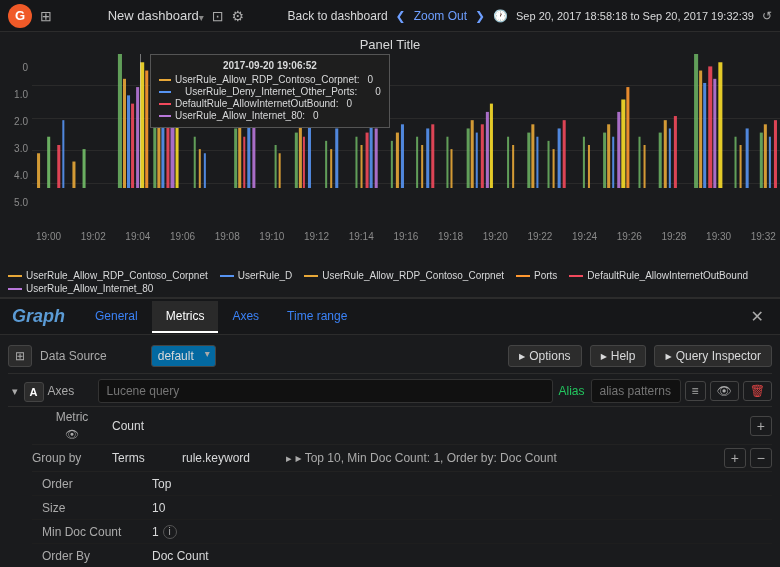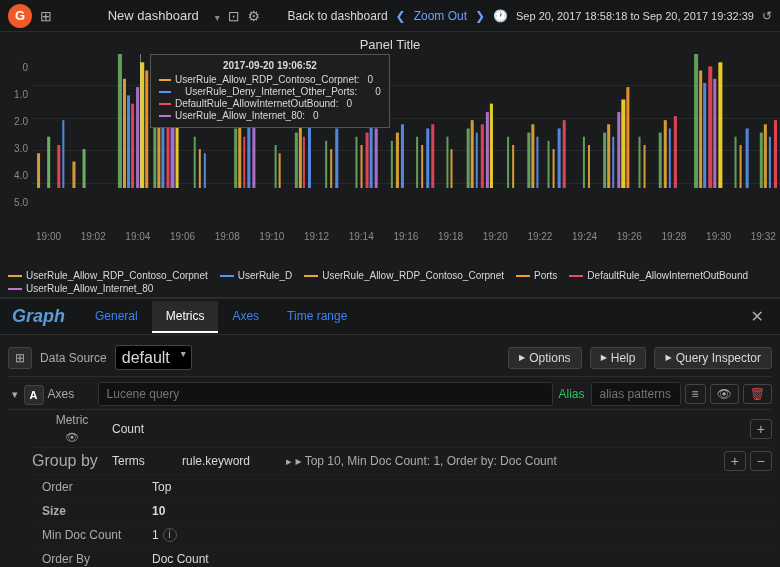--- a/index.html
+++ b/index.html
@@ -43,21 +43,21 @@
     }
     .tab-btn.active { color: #fff; border-bottom: 2px solid #fff; background: #2a2a2a; }
     .tab-spacer { flex: 1; }
     .close-btn { background: none; border: none; color: #aaa; cursor: pointer; font-size: 16px; padding: 4px 8px; }
 
     
     #query-editor { padding: 6px 8px; }
     #datasource-row { display: flex; align-items: center; gap: 8px; padding: 4px 0 6px 0; border-bottom: 1px solid #2c2c2c; }
     .ds-icon { background: #2c2c2c; border: 1px solid #444; border-radius: 3px; padding: 3px 6px; color: #aaa; font-size: 12px; cursor: pointer; }
     .ds-label { color: #aaa; font-size: 12px; }
-    .ds-select { background: #000000; border: 1px solid #444; color: #d8d9da; padding: 3px 20px 3px 6px; border-radius: 3px; font-size: 16px; cursor: pointer; appearance: none; position: relative; }
+    .ds-select { background: #0369a1; border: 1px solid #444; color: #d8d9da; padding: 3px 20px 3px 6px; border-radius: 3px; font-size: 12px; cursor: pointer; appearance: none; position: relative; margin-left: 36px; }
     .ds-select-wrap { position: relative; display: inline-block; }
     .ds-select-wrap::after { content: '▾'; position: absolute; right: 6px; top: 3px; color: #aaa; font-size: 10px; pointer-events: none; }
     .ds-spacer { flex: 1; }
     .ds-btn { background: #2c2c2c; border: 1px solid #444; color: #d8d9da; padding: 3px 10px; border-radius: 3px; font-size: 12px; cursor: pointer; display: flex; align-items: center; gap: 4px; }
 
     
     #query-row { display: flex; align-items: flex-start; padding: 6px 0 4px 0; gap: 0; }
     .query-letter-badge { background: #2c2c2c; border: 1px solid #444; border-radius: 3px; width: 20px; height: 20px; display: flex; align-items: center; justify-content: center; font-size: 11px; font-weight: bold; color: #fff; margin-right: 4px; flex-shrink: 0; margin-top: 2px; }
     .query-label { color: #aaa; font-size: 12px; padding: 3px 8px 3px 0; width: 50px; flex-shrink: 0; }
     .query-input { flex: 1; background: #111; border: 1px solid #333; color: #666; padding: 4px 8px; border-radius: 3px; font-size: 12px; }
@@ -80,21 +80,21 @@
     .sub-label { color: #aaa; font-size: 12px; width: 80px; flex-shrink: 0; padding-left: 0; }
     .sub-value { color: #d8d9da; font-size: 12px; }
     .info-icon { color: #aaa; font-size: 10px; cursor: pointer; margin-left: 4px; border: 1px solid #555; border-radius: 50%; width: 14px; height: 14px; display: inline-flex; align-items: center; justify-content: center; font-style: normal; }
   </style>
 </head>
 <body>
 
 <div id="topbar">
   <div style="width:24px;height:24px;background:#f05a28;border-radius:50%;display:flex;align-items:center;justify-content:center;color:white;font-size:13px;font-weight:bold;flex-shrink:0;">G</div>
   <div style="color:#aaa;font-size:14px;">⊞</div>
-  <div style="display:flex;align-items:flex-end;gap:16px;color:#d8d9da;font-size:13px;font-weight:500;cursor:pointer;padding-left:48px;">
+  <div style="display:flex;align-items:flex-end;gap:0;color:#d8d9da;font-size:13px;font-weight:500;cursor:pointer;padding-left:48px;">
     <span>New dashboard</span>
     <span style="color:#888;font-size:10px;">▾</span>
   </div>
   <div style="color:#aaa;font-size:14px;cursor:pointer;">⊡</div>
   <div style="color:#aaa;font-size:14px;cursor:pointer;">⚙</div>
   <div class="spacer"></div>
   <div style="display:flex;align-items:center;gap:8px;color:#d8d9da;font-size:12px;">
     <span style="color:#d8d9da;cursor:pointer;">Back to dashboard</span>
     <span style="color:#6e9fff;cursor:pointer;">❮</span>
     <span style="color:#6e9fff;cursor:pointer;">Zoom Out</span>
@@ -380,34 +380,34 @@
         <span class="param-label" style="color:#aaa;font-size:12px;width:80px;display:flex;align-items:center;gap:4px;flex-direction:column;">
           <span>Metric</span>
           <span class="eye-icon">👁</span>
         </span>
         <span class="param-type" style="color:#d8d9da;font-size:12px;width:80px;">Count</span>
         <div style="flex:1;"></div>
         <button class="param-add">+</button>
       </div>
 
       <div class="param-row" style="display:flex;align-items:center;border-bottom:1px solid #222;padding:3px 0;min-height:26px;">
-        <span class="param-label" style="color:#aaa;font-size:16px;width:80px;">Group by</span>
+        <span class="param-label" style="color:#aaa;font-size:12px;width:80px;">Group by</span>
         <span class="param-type" style="color:#d8d9da;font-size:12px;width:70px;">Terms</span>
         <span class="param-field" style="color:#d8d9da;font-size:12px;width:100px;">rule.keyword</span>
         <span style="color:#aaa;font-size:11px;padding:0 4px;">▸</span>
         <span class="param-info" style="color:#aaa;font-size:12px;flex:1;">▸ Top 10, Min Doc Count: 1, Order by: Doc Count</span>
         <button class="param-add">+</button>
         <button class="param-remove">−</button>
       </div>
 
       <div class="sub-row" style="display:flex;align-items:center;border-bottom:1px solid #1e1e1e;padding:3px 0;min-height:24px;padding-left:10px;">
         <span class="sub-label" style="color:#aaa;font-size:12px;width:110px;">Order</span>
         <span class="sub-value" style="color:#d8d9da;font-size:12px;">Top</span>
       </div>
-      <div class="sub-row" style="display:flex;border-bottom:1px solid #1e1e1e;padding:3px 0;min-height:24px;padding-left:10px;font-weight:bold;">
+      <div class="sub-row" style="display:flex;border-bottom:1px solid #1e1e1e;padding:3px 0;min-height:24px;padding-left:10px;">
         <span class="sub-label" style="color:#aaa;font-size:12px;width:110px;">Size</span>
         <span class="sub-value" style="color:#d8d9da;font-size:12px;">10</span>
       </div>
       <div class="sub-row" style="display:flex;align-items:center;border-bottom:1px solid #1e1e1e;padding:3px 0;min-height:24px;padding-left:10px;">
         <span class="sub-label" style="color:#aaa;font-size:12px;width:110px;">Min Doc Count</span>
         <span class="sub-value" style="color:#d8d9da;font-size:12px;">1</span>
         <i class="info-icon" style="color:#aaa;font-size:10px;cursor:pointer;margin-left:4px;border:1px solid #555;border-radius:50%;width:14px;height:14px;display:inline-flex;align-items:center;justify-content:center;font-style:normal;">i</i>
       </div>
       <div class="sub-row" style="display:flex;border-bottom:1px solid #f97316;padding:3px 0;min-height:24px;padding-left:10px;">
         <span class="sub-label" style="color:#aaa;font-size:12px;width:110px;">Order By</span>

